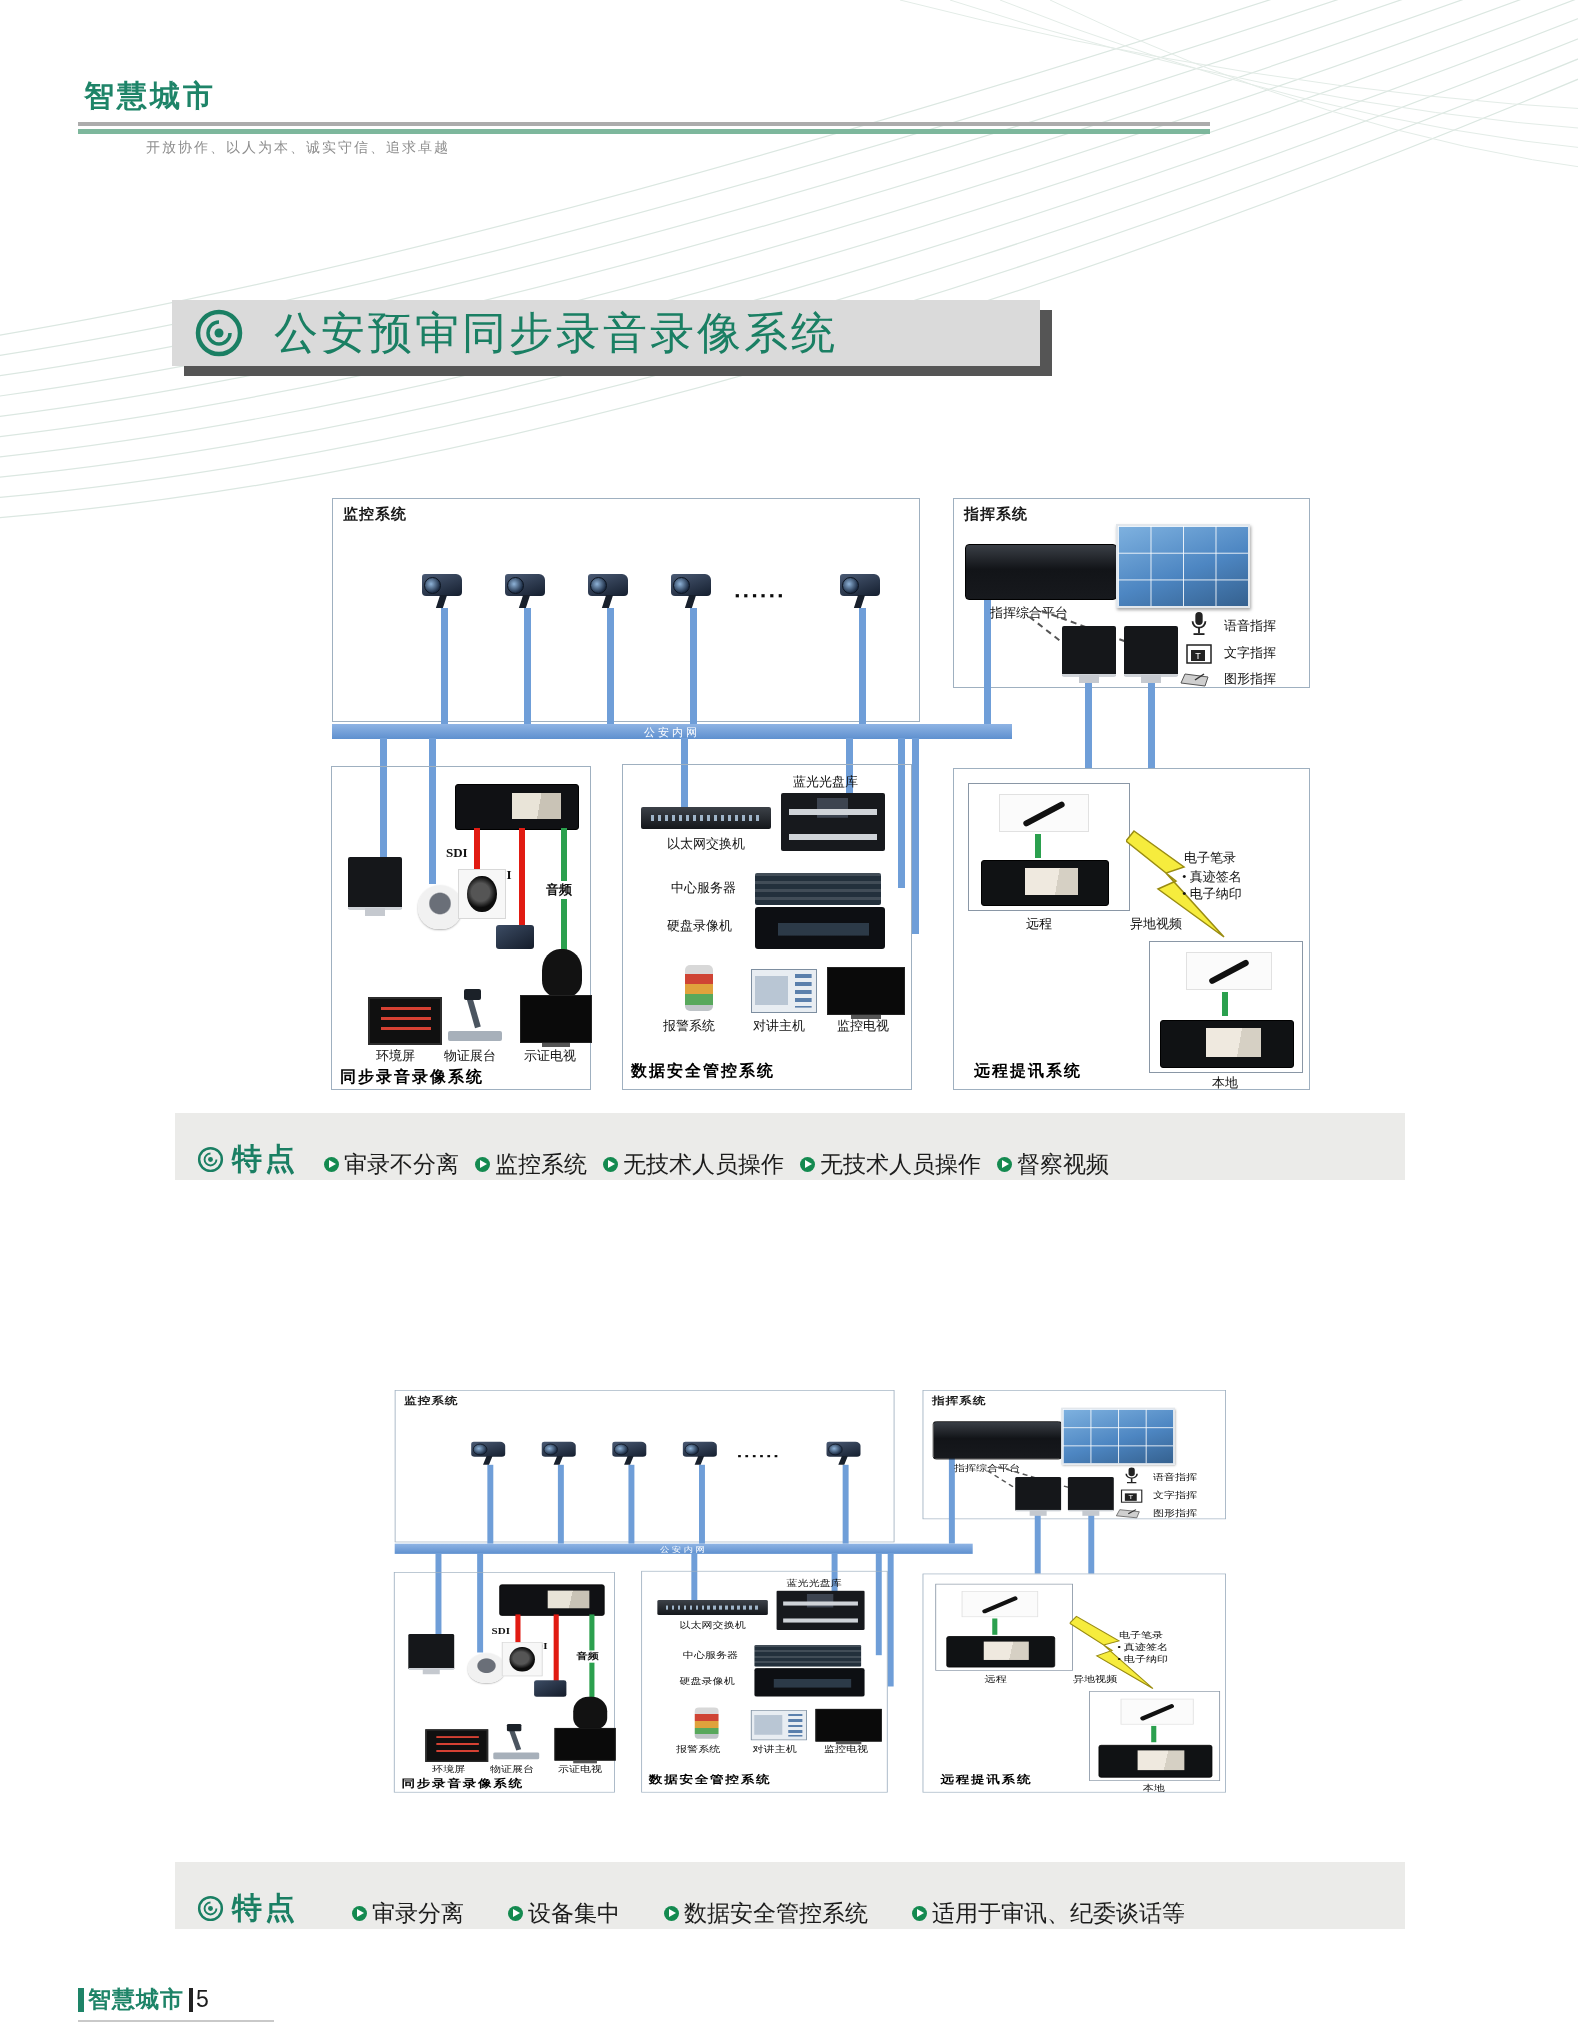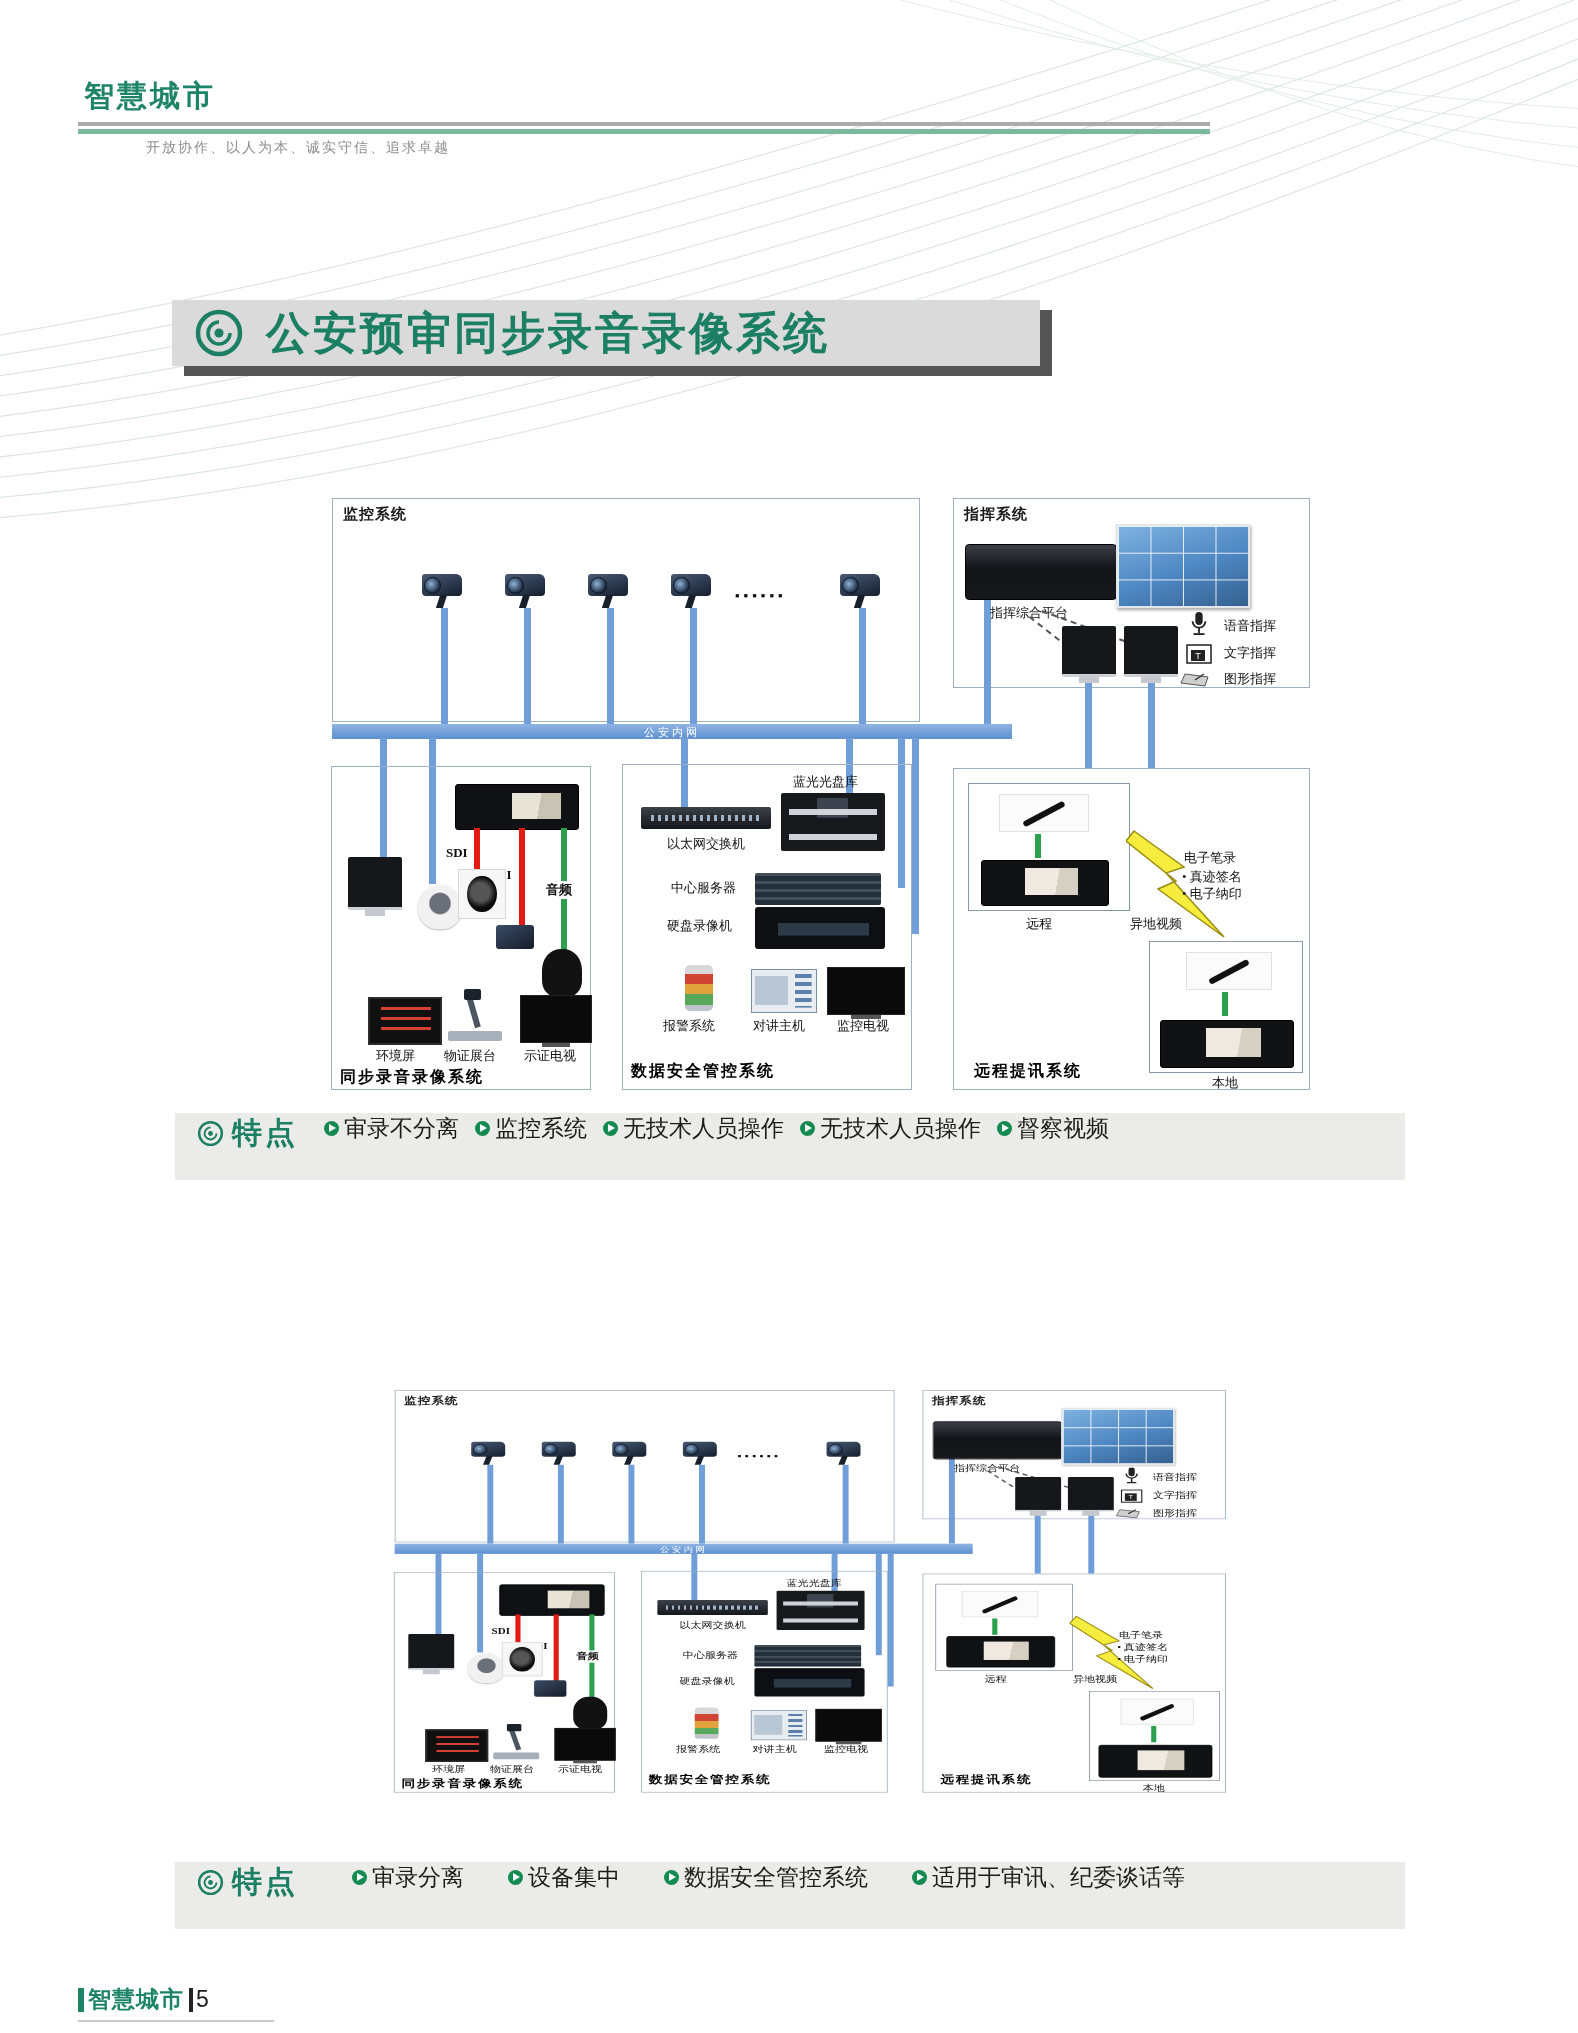--- a/index.html
+++ b/index.html
@@ -9,21 +9,21 @@
 
   
   .brand{position:absolute;left:84px;top:76px;font-weight:bold;font-size:30px;color:#1e8468;letter-spacing:3px;}
   .rule-gray{position:absolute;left:78px;top:122px;width:1132px;height:4px;background:#acacac;}
   .rule-green{position:absolute;left:78px;top:129px;width:1132px;height:5px;background:#7db79c;}
   .slogan{position:absolute;left:146px;top:139px;font-size:14px;color:#8e8e8e;letter-spacing:2px;}
 
   
   .banner{position:absolute;left:172px;height:66px;background:#dadada;box-shadow:12px 10px 0 #555;
           display:flex;align-items:center;gap:18px;padding-left:22px;box-sizing:border-box;z-index:2;}
-  .banner h1{margin:4px;font-size:44px;font-weight:700;color:#1a7f63;letter-spacing:3px;line-height:66px;white-space:nowrap;}
+  .banner h1{margin:12px;font-size:44px;font-weight:400;color:#1a7f63;letter-spacing:3px;line-height:66px;white-space:nowrap;}
   .spiral{color:#1a7f63;flex:none;}
   .banner .spiral{width:50px;height:50px;}
 
   
   .diagram{position:absolute;width:982px;height:592px;z-index:1;}
   #d2{transform:scale(0.85,0.68);transform-origin:0 0;}
   .box{position:absolute;border:1px solid #9fb0c0;box-sizing:border-box;}
   .box-title{position:absolute;left:10px;top:6px;font:bold 15px "Liberation Serif",serif;color:#1a1a1a;letter-spacing:1px;}
   .lbl{position:absolute;font:13px "Liberation Serif",serif;color:#111;white-space:nowrap;}
   .lbl.bg{background:#fff;padding:0 2px;font-weight:bold;}
@@ -85,21 +85,21 @@
   .smallcam{position:absolute;background:linear-gradient(150deg,#3c4c64,#141c2a);border-radius:3px;}
   .torchmic{position:absolute;background:#fbfbfb;border:1px solid #e1e1e1;}
   .torchmic::after{content:"";position:absolute;left:24%;top:45%;width:52%;height:6px;background:#111;transform:rotate(-28deg);border-radius:3px;}
   .recorder{position:absolute;background:#101214;border-radius:3px;border:1px solid #000;}
   .recorder .screen{position:absolute;left:34%;top:16%;width:42%;height:62%;
     background:linear-gradient(100deg,#efe9df 0 60%,#d6d0c4 60%);}
   .subbox{position:absolute;border:1px solid #8a97a6;box-sizing:border-box;}
 
   
   .features{position:absolute;left:175px;width:1230px;height:67px;background:#ebebe9;
-            display:flex;align-items:flex-start;padding-left:22px;box-sizing:border-box;gap:16px;z-index:1;}
+            display:flex;align-items:flex-end;padding-left:22px;box-sizing:border-box;gap:16px;z-index:1;}
   .feat-head{display:flex;align-items:center;gap:8px;margin-right:10px;}
   .feat-head .spiral{width:27px;height:27px;}
   .feat-head span{font-size:30px;font-weight:bold;color:#1a7f63;letter-spacing:3px;}
   .feat-item{display:flex;align-items:center;gap:5px;font-size:23px;color:#1c1c1c;white-space:nowrap;}
   .fi-ic{width:15px;height:15px;border-radius:50%;background:#148a50;position:relative;flex:none;}
   .fi-ic::after{content:"";position:absolute;left:5px;top:3px;border-left:7px solid #fff;
                 border-top:4.5px solid transparent;border-bottom:4.5px solid transparent;}
   .features.row2{gap:44px;}
 
   

